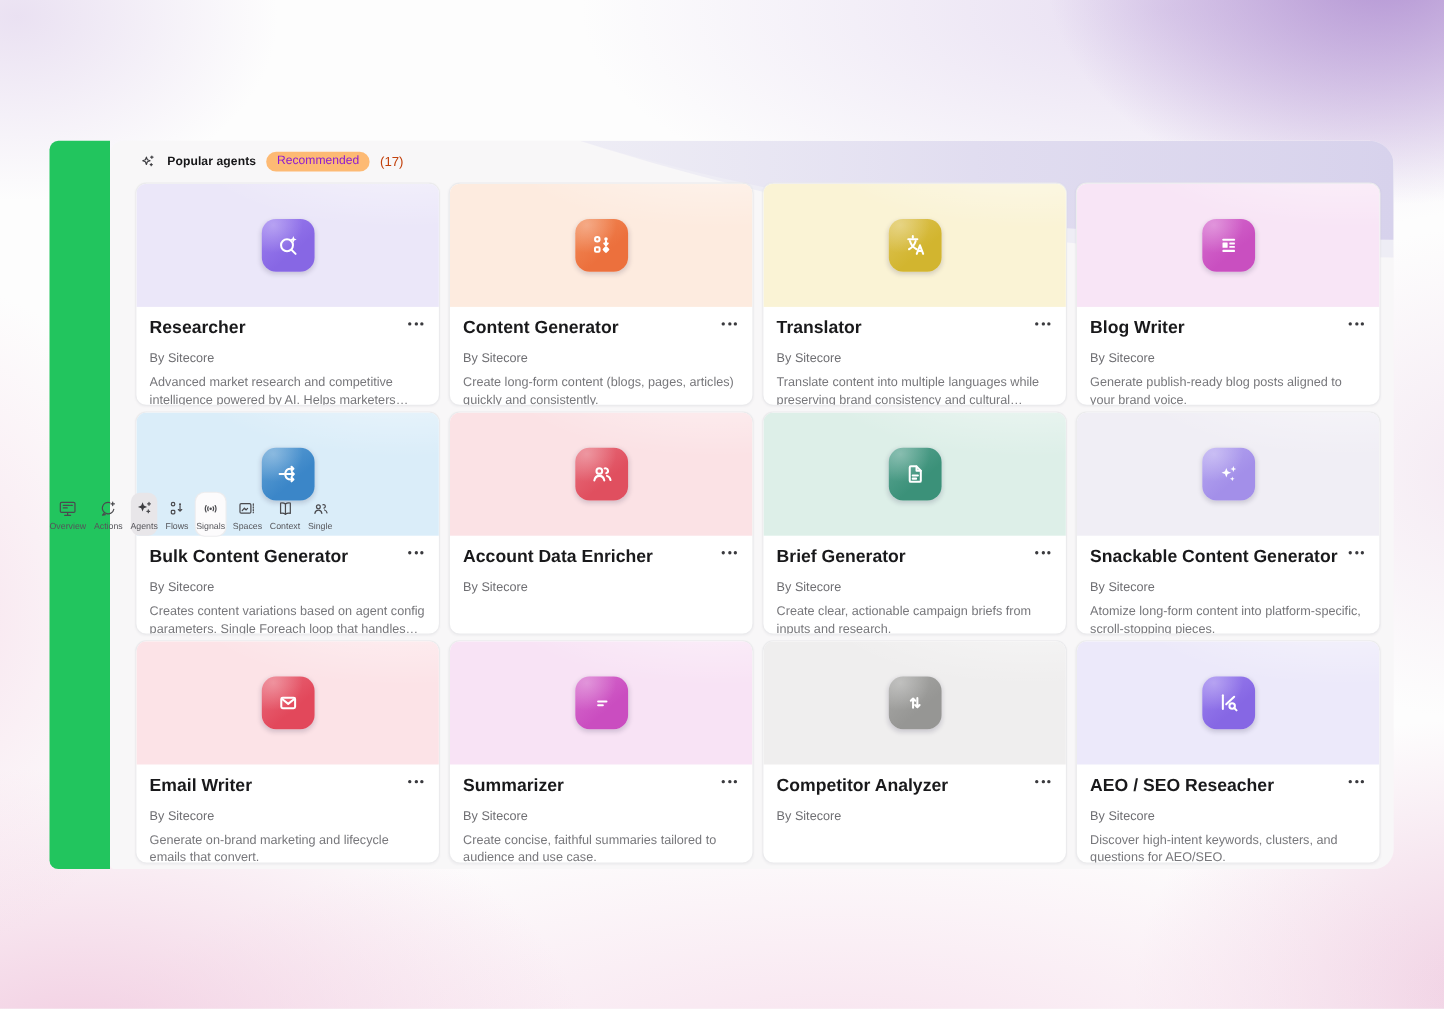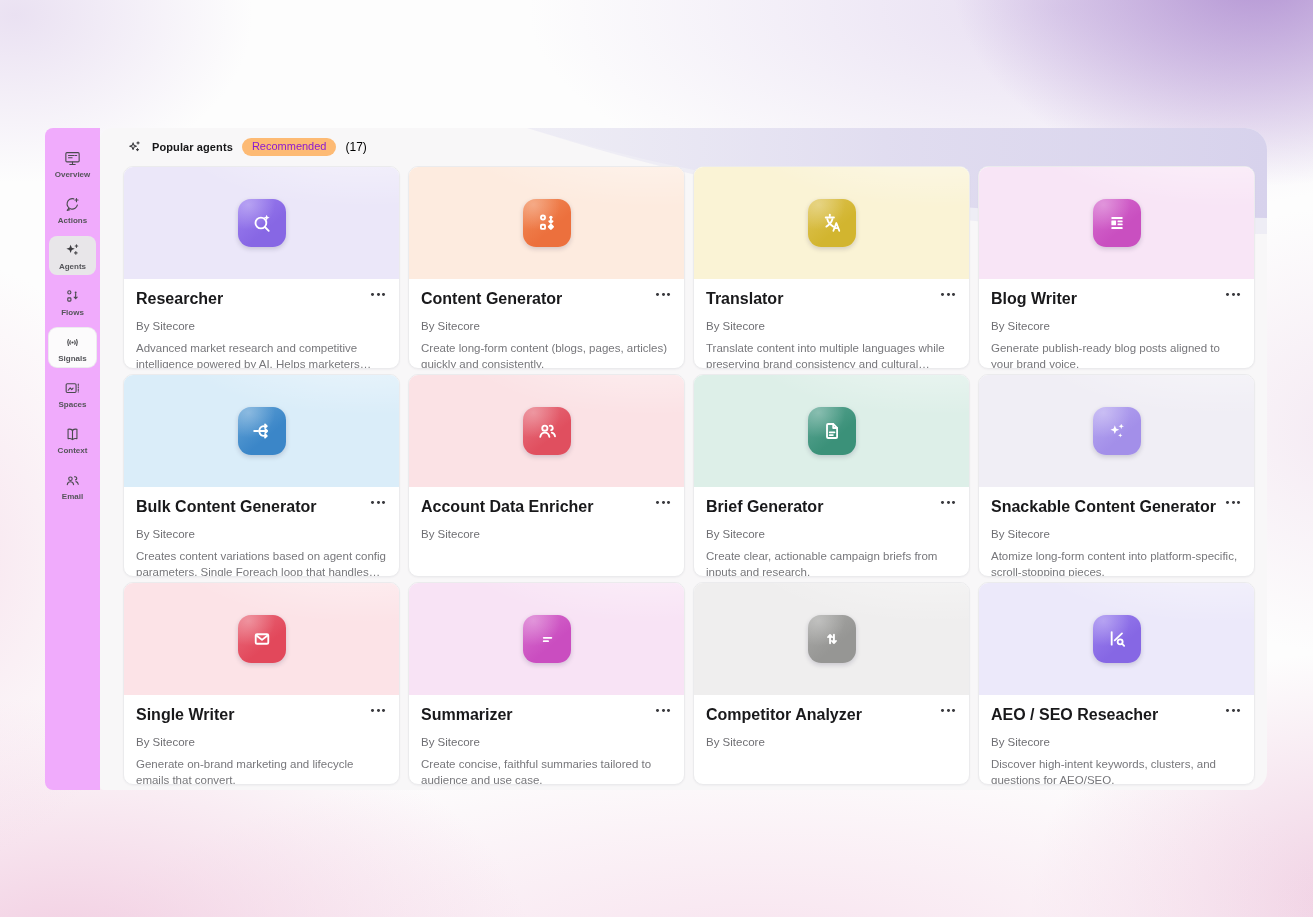--- a/index.html
+++ b/index.html
@@ -10,37 +10,37 @@
       radial-gradient(760px 300px at 1060px 10px, rgba(206,186,229,.45), rgba(206,186,229,0) 70%),
       radial-gradient(340px 240px at 15px 15px, rgba(211,191,229,.45), rgba(211,191,229,0) 70%),
       radial-gradient(300px 430px at -50px 560px, rgba(242,205,224,.5), rgba(242,205,224,0) 70%),
       radial-gradient(640px 350px at 70px 950px, rgba(240,198,221,.85), rgba(240,198,221,0) 72%),
       radial-gradient(950px 300px at 760px 960px, rgba(246,219,234,.8), rgba(246,219,234,0) 72%),
       radial-gradient(430px 350px at 1340px 905px, rgba(238,201,223,.85), rgba(238,201,223,0) 72%),
       radial-gradient(320px 320px at 1340px 430px, rgba(236,215,233,.5), rgba(236,215,233,0) 70%),
       #fdfdfd;
   }
   
-  .side{position:absolute;left:45px;top:128px;width:55px;height:662px;background:#f0abfc;
-    border-radius:8px 0 0 8px;display:flex;flex-direction:column;align-items:center;
-    padding-top:16px;box-sizing:border-box;gap:7px;z-index:3;font-weight:bold;}
+  .side{position:absolute;left:45px;top:128px;width:55px;height:662px;background:#22c55e;
+    border-radius:8px 0 0 8px;display:flex;flex-direction:row;align-items:center;
+    padding-top:16px;box-sizing:border-box;gap:7px;z-index:3;}
   .side-item{width:47px;border-radius:8px;display:flex;flex-direction:column;align-items:center;
     gap:3px;padding:5px 0 4px;cursor:pointer;}
   .side-item svg{display:block;}
   .side-item .lbl{font-size:8px;color:#55555a;line-height:1;}
   .side-item.selected{background:#e8e6e9;}
   .side-item.subtle{background:#fcfbfc;box-shadow:0 0 0 1px #ececee;}
   
   .panel{position:absolute;left:100px;top:128px;width:1167px;height:662px;background:#f8f7f8;
     border-radius:12px 22px 18px 4px;overflow:hidden;z-index:2;}
   .swoosh{position:absolute;top:0;right:0;pointer-events:none;}
   .phead{position:relative;display:flex;align-items:center;gap:9px;padding:10px 0 0 26px;z-index:2;}
   .ptitle{font-size:11px;font-weight:bold;color:#161618;letter-spacing:.1px;}
   .badge{font-size:11px;color:#8c1ad1;background:#f4e4fa;border-radius:999px;padding:3px 10px 4px;line-height:1;}
-  .count{font-size:12px;color:#000000;}
+  .count{font-size:12px;color:#c2410c;}
   
   .grid{position:relative;z-index:1;display:grid;grid-template-columns:repeat(4,277px);
     grid-auto-rows:203px;gap:5px 8px;padding:10px 23px 0;}
   .card{background:#fff;border:1px solid #ebebed;border-radius:10px;overflow:hidden;
     box-shadow:0 1px 2px rgba(25,25,50,.04);display:flex;flex-direction:column;box-sizing:border-box;cursor:pointer;}
   .banner{height:112px;flex:none;position:relative;}
   .banner::after{content:"";position:absolute;inset:0;
     background:radial-gradient(130% 120% at 88% -30%, rgba(255,255,255,.55), rgba(255,255,255,0) 55%);}
   .tile{position:absolute;left:50%;top:50%;transform:translate(-50%,-50%);width:48px;height:48px;
     border-radius:13px;display:flex;align-items:center;justify-content:center;box-shadow:0 2px 5px rgba(30,20,60,.18);}
@@ -136,21 +136,21 @@
   </div>
   <div class="side-item">
     <svg width="19" height="19" viewBox="0 0 24 24">
       <g class="icon-stroke">
           <circle cx="9.4" cy="9.8" r="2.2"></circle>
       <path d="M5.4 17.2c.4-2.2 1.9-3.6 4-3.6s3.6 1.4 4 3.6"></path>
       <path d="M14.6 7.4a2 2 0 1 1 1.2 3.8"></path>
           <path d="M16.4 13.4c1.6.4 2.6 1.6 2.9 3.4"></path>
         </g>
     </svg>
-    <span class="lbl">Email</span>
+    <span class="lbl">Single</span>
   </div>
 </nav>
 
 <main class="panel">
   <svg class="swoosh" width="740" height="112" viewBox="0 0 740 112">
     <defs>
       <linearGradient id="lav" x1="0" y1="0" x2="1" y2="0">
         <stop offset="0" stop-color="#dedaf0" stop-opacity="0"></stop>
         <stop offset="0.5" stop-color="#dcd7ee" stop-opacity="0.75"></stop>
         <stop offset="1" stop-color="#d7d2ec"></stop>
@@ -398,21 +398,21 @@
           <svg width="26" height="26" viewBox="0 0 24 24">
             <g class="white-stroke">
               <rect x="6.2" y="7.6" width="11.6" height="8.8" rx="1.2"></rect>
               <path d="M6.9 8.7l5.1 4.1 5.1-4.1"></path>
             </g>
           </svg>
         </div>
       </div>
       <div class="cbody">
         <div class="trow">
-          <h3 class="ctitle">Single Writer</h3>
+          <h3 class="ctitle">Email Writer</h3>
           <button class="menu">
               <i></i>
               <i></i>
               <i></i>
             </button>
         </div>
         <div class="by">By Sitecore</div>
         <p class="desc">Generate on-brand marketing and lifecycle emails that convert.</p>
       </div>
     </article>

